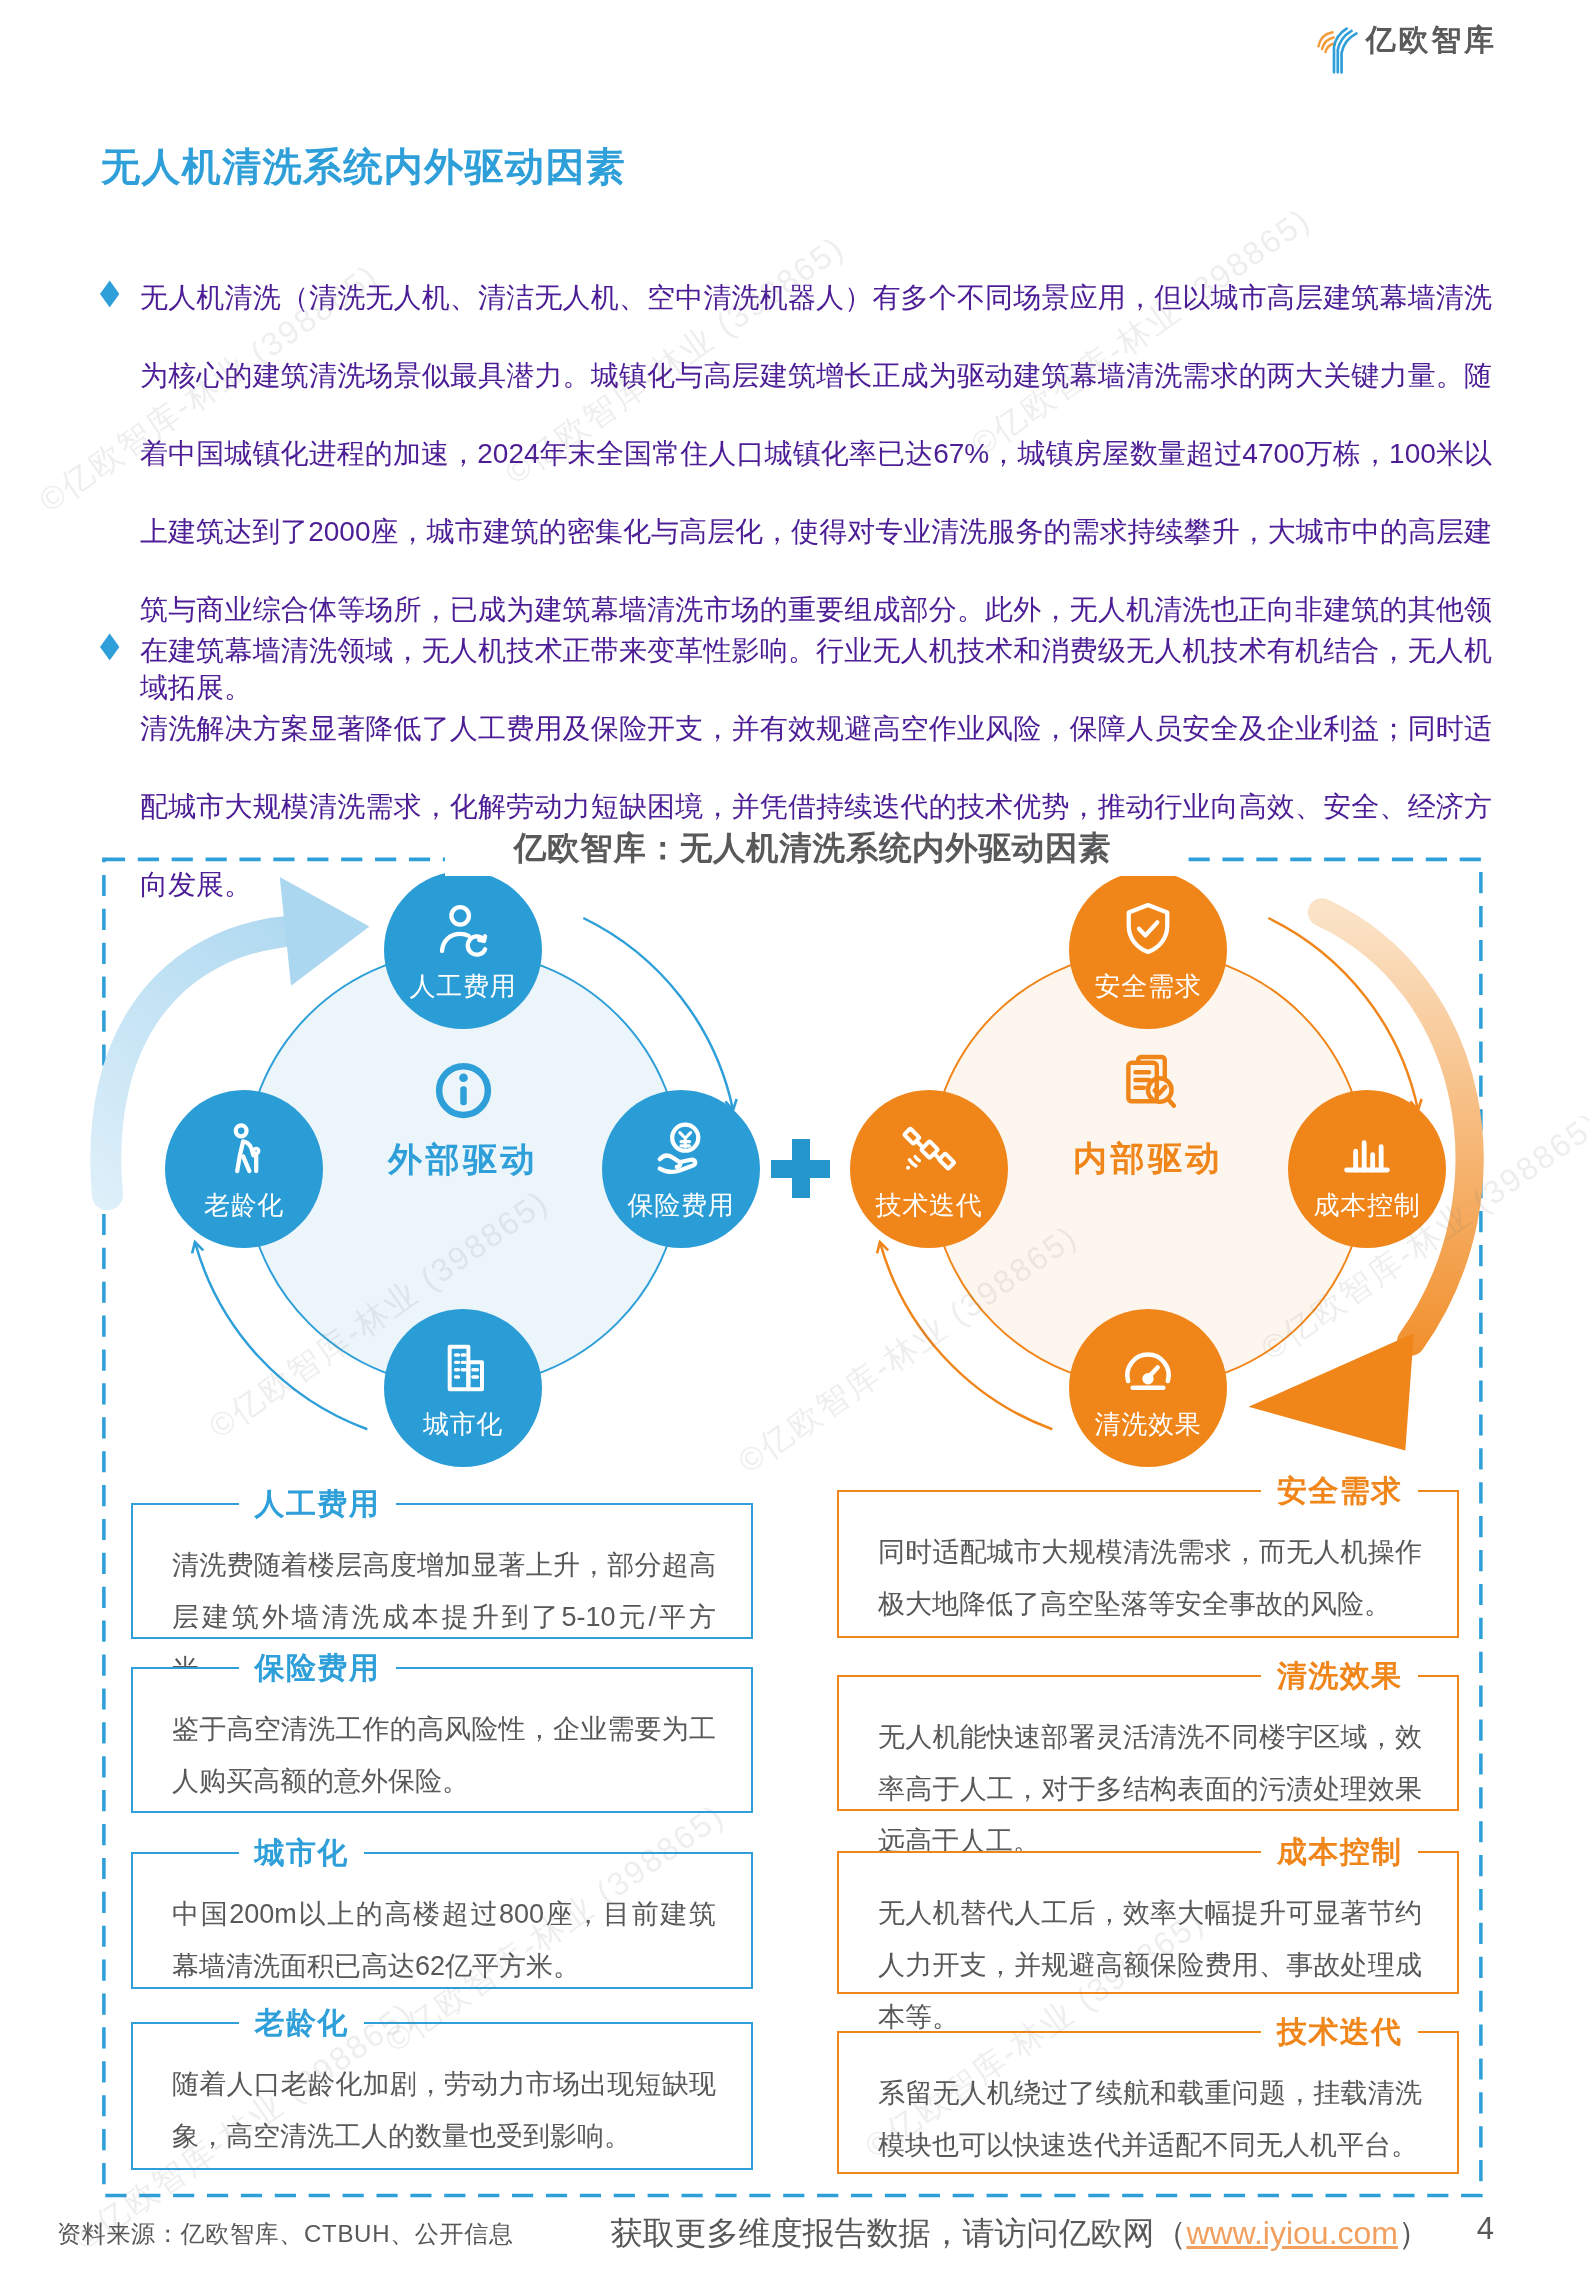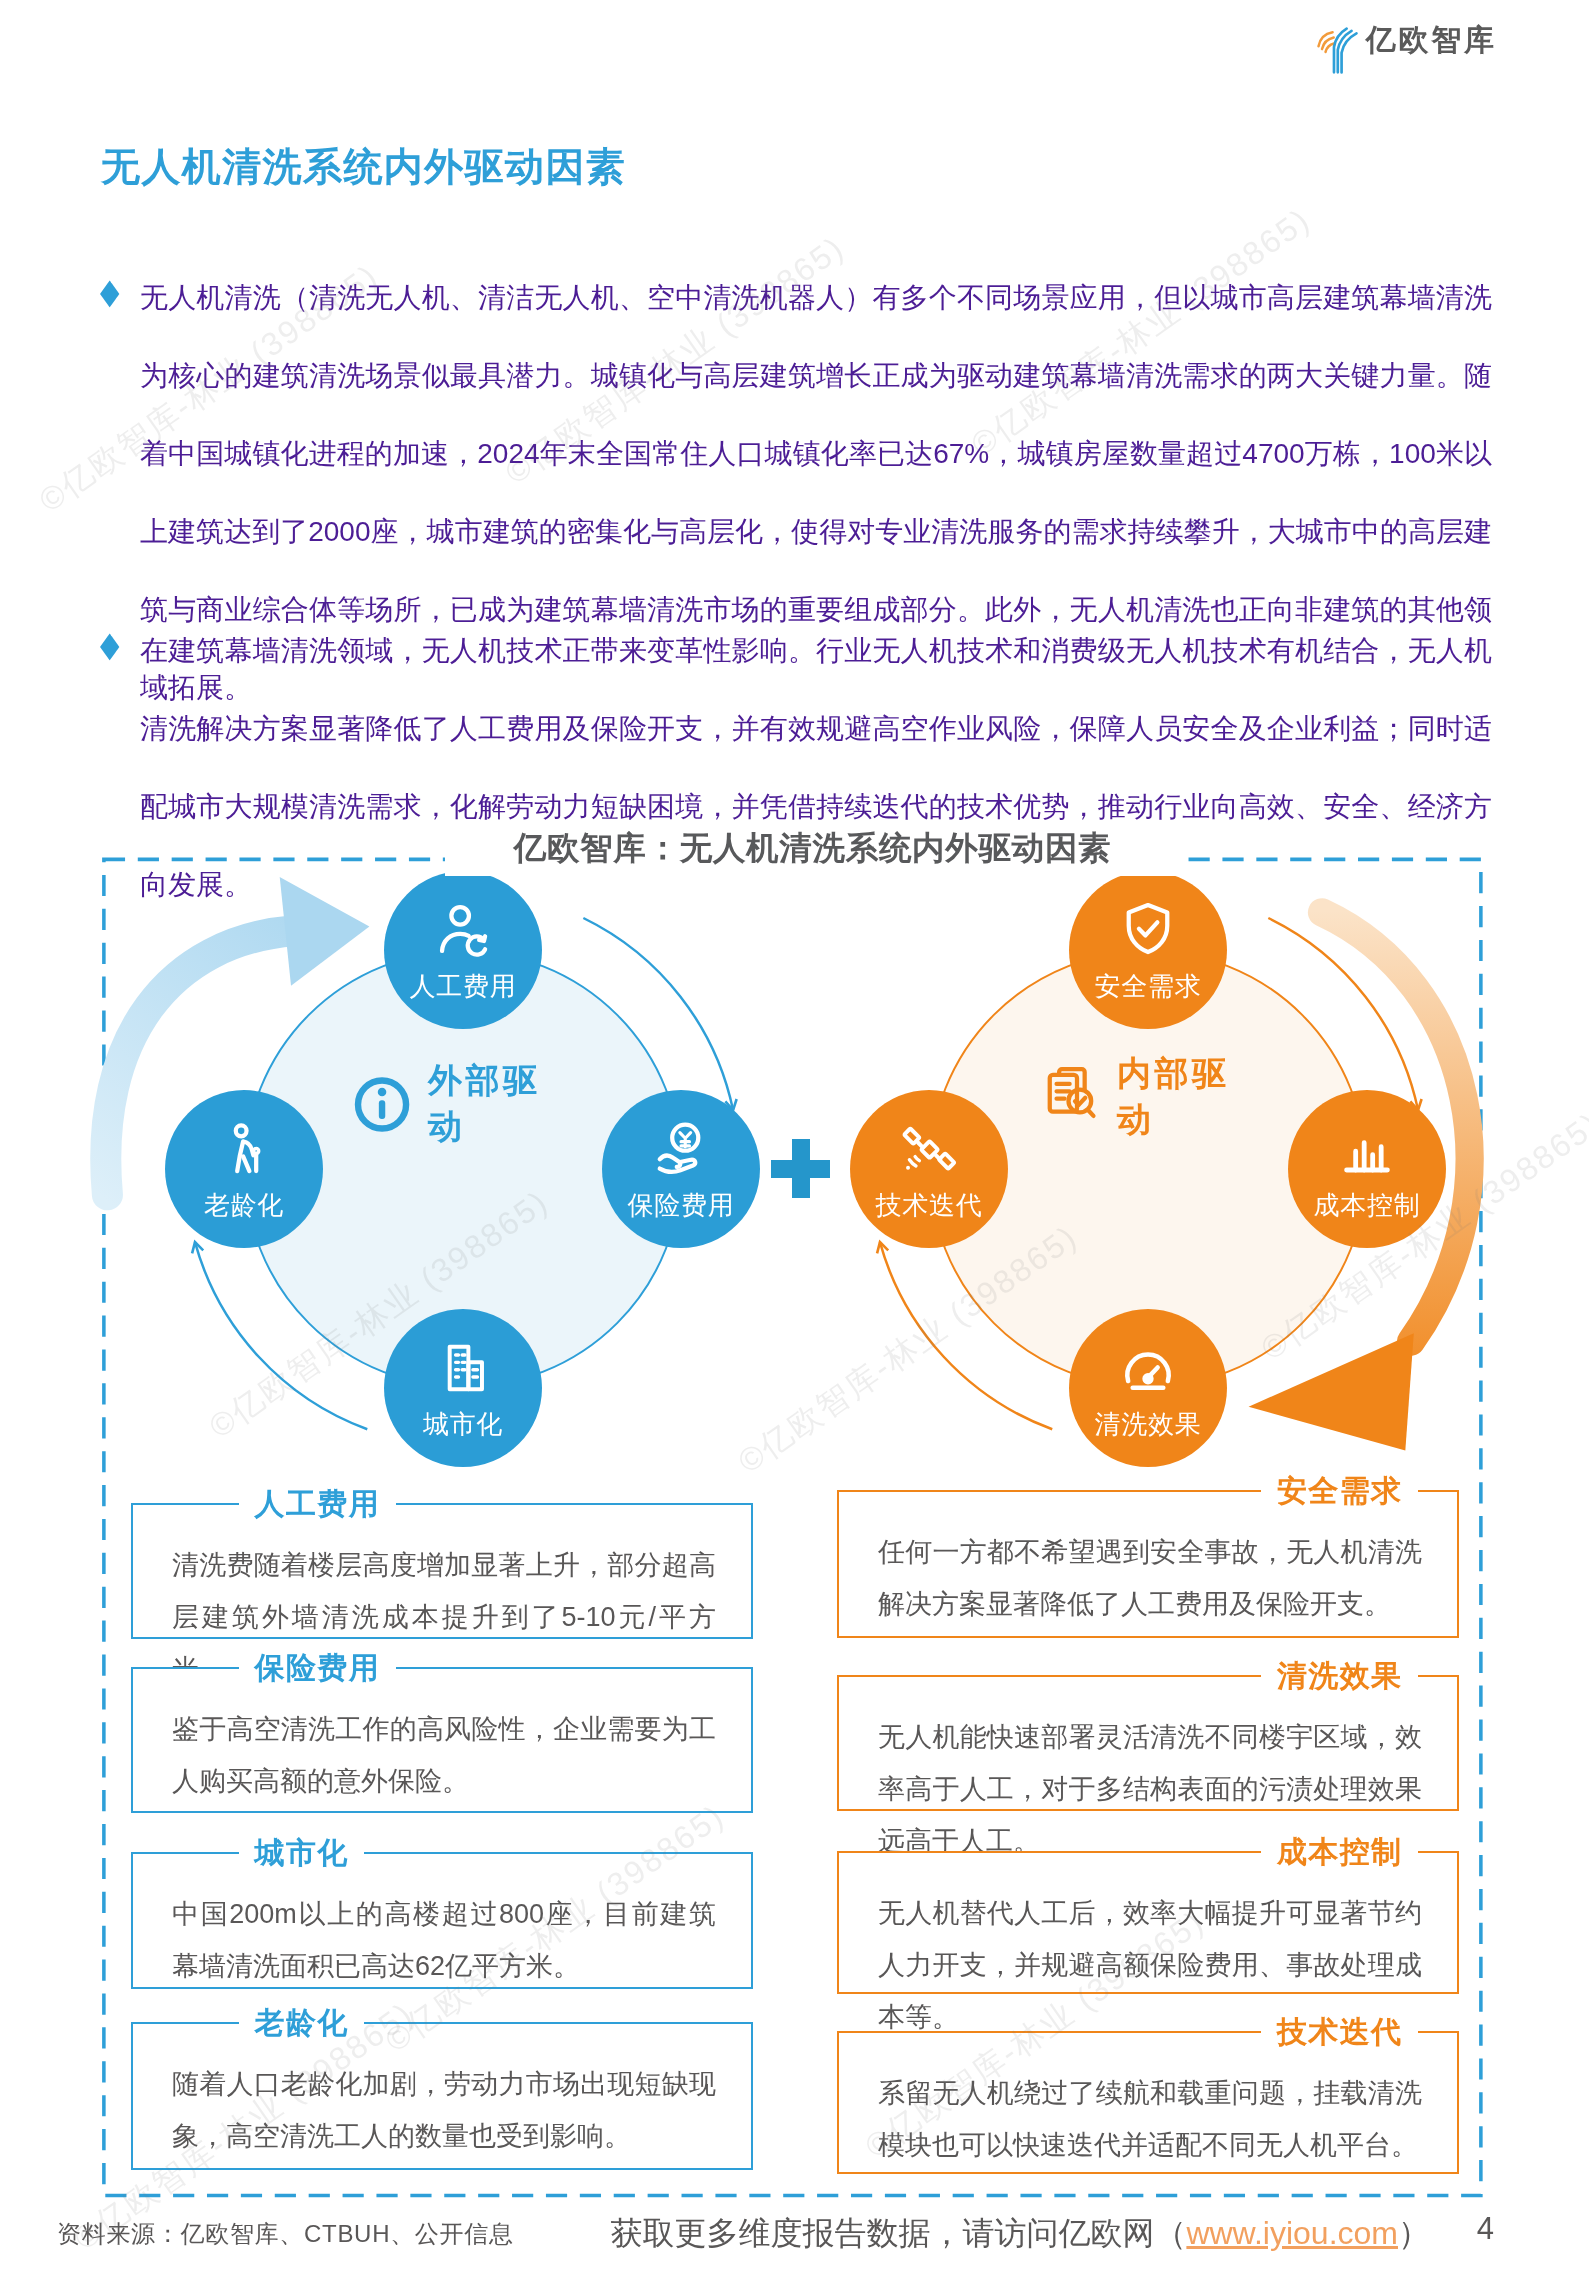--- a/index.html
+++ b/index.html
@@ -26,21 +26,21 @@
   .big-orange{left:929px;top:950px;border:2.1px solid #F08519;background:#FDF6EE;}
 
   .arrows{position:absolute;left:0;top:0;z-index:2;pointer-events:none;}
 
   .node{position:absolute;width:158px;height:158px;border-radius:50%;display:flex;flex-direction:column;
         align-items:center;justify-content:center;gap:4.2px;z-index:3;}
   .node-blue{background:#2B9DD6;}
   .node-orange{background:#F08519;}
   .node .label{color:#fff;font-size:26px;letter-spacing:0.7px;}
 
-  .center-block{position:absolute;width:226px;display:flex;flex-direction:row;align-items:center;gap:14px;z-index:3;}
+  .center-block{position:absolute;width:226px;display:flex;flex-direction:column;align-items:center;gap:14px;z-index:3;}
   .cb-blue{left:350px;top:1058px;}
   .cb-orange{left:1035px;top:1051px;}
   .center-label-blue{font-size:34px;font-weight:bold;color:#2E9FD8;letter-spacing:3.5px;}
   .center-label-orange{font-size:34px;font-weight:bold;color:#F08519;letter-spacing:3.5px;}
 
   .plus{position:absolute;left:771px;top:1139px;width:59px;height:59px;z-index:3;}
   .plus::before{content:"";position:absolute;left:0;top:20.5px;width:59px;height:18.4px;background:#2596CB;}
   .plus::after{content:"";position:absolute;left:20.5px;top:0;width:18.4px;height:59px;background:#2596CB;}
 
   
@@ -259,21 +259,21 @@
     <div class="card-title">城市化</div>
     <div class="card-body">中国200m以上的高楼超过800座，目前建筑幕墙清洗面积已高达62亿平方米。</div>
   </div>
   <div class="card card-blue" style="left:131px;top:2022px;height:148px;">
     <div class="card-title">老龄化</div>
     <div class="card-body">随着人口老龄化加剧，劳动力市场出现短缺现象，高空清洗工人的数量也受到影响。</div>
   </div>
 
   <div class="card card-orange" style="left:837px;top:1490px;height:148px;">
     <div class="card-title">安全需求</div>
-    <div class="card-body">任何一方都不希望遇到安全事故，无人机清洗解决方案显著降低了人工费用及保险开支。</div>
+    <div class="card-body">同时适配城市大规模清洗需求，而无人机操作极大地降低了高空坠落等安全事故的风险。</div>
   </div>
   <div class="card card-orange" style="left:837px;top:1675px;height:136px;">
     <div class="card-title">清洗效果</div>
     <div class="card-body">无人机能快速部署灵活清洗不同楼宇区域，效率高于人工，对于多结构表面的污渍处理效果远高于人工。</div>
   </div>
   <div class="card card-orange" style="left:837px;top:1851px;height:143px;">
     <div class="card-title">成本控制</div>
     <div class="card-body">无人机替代人工后，效率大幅提升可显著节约人力开支，并规避高额保险费用、事故处理成本等。</div>
   </div>
   <div class="card card-orange" style="left:837px;top:2031px;height:143px;">

